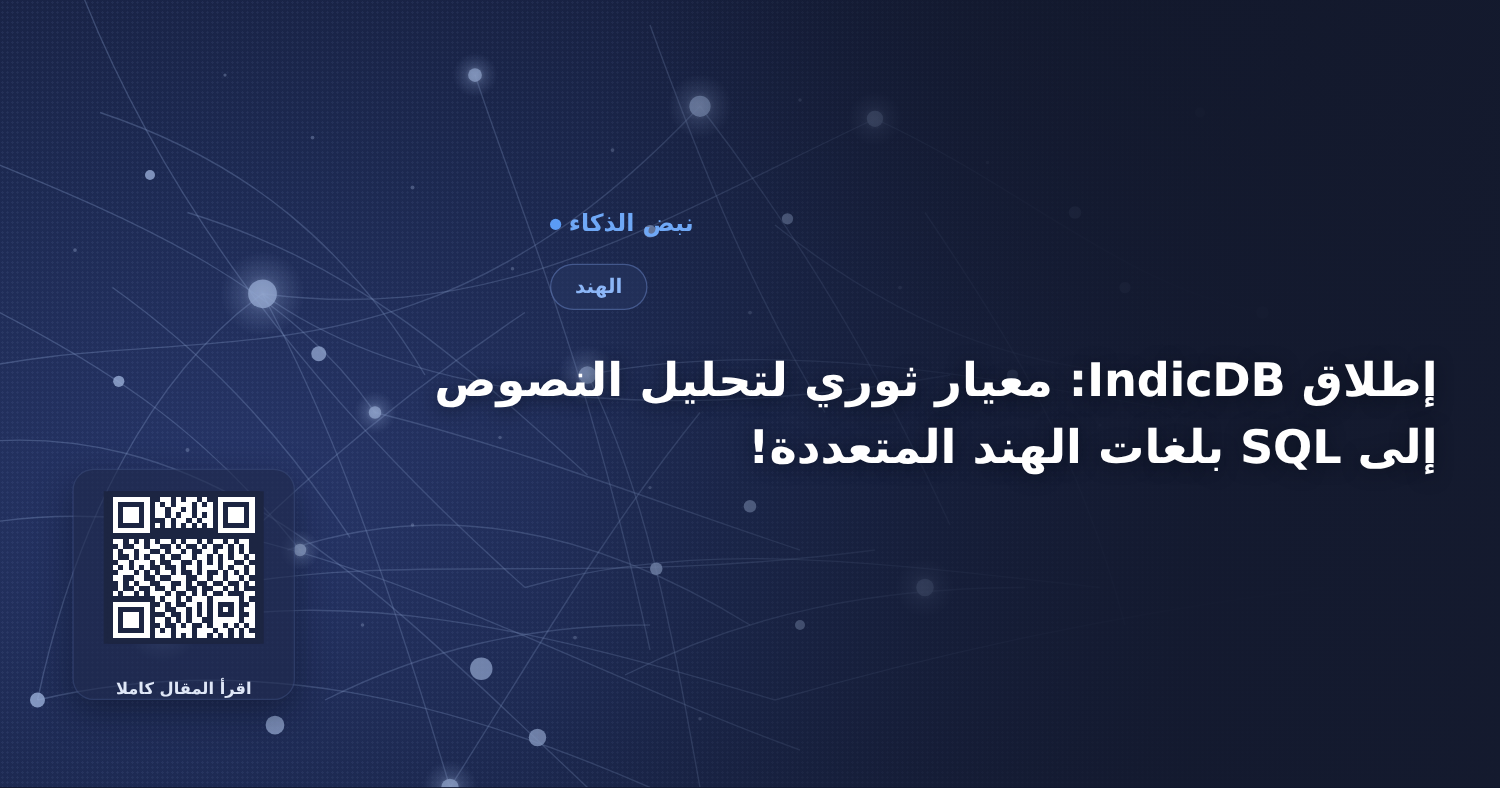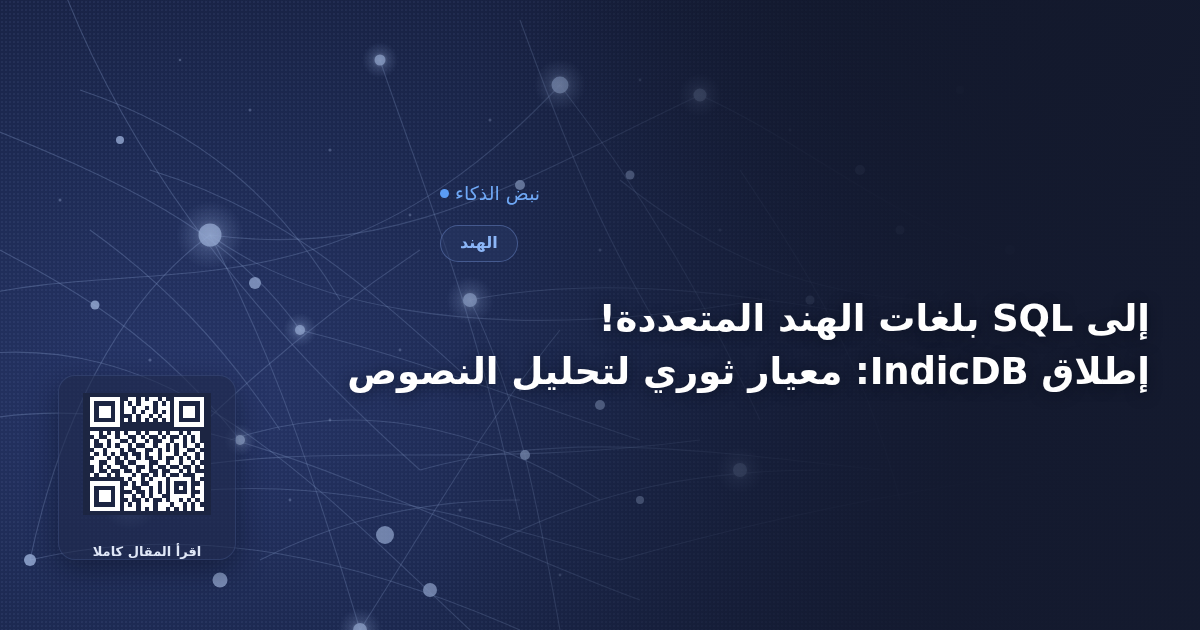--- a/index.html
+++ b/index.html
@@ -46,29 +46,28 @@
     position:absolute;
     top:0; right:0;
     width:760px; height:630px;
     padding:170px 50px 0 0;
     text-align:right;
     direction:rtl;
   }
 
   #brand {
     font-size:19px;
-    font-weight:normal;
+    font-weight:bold;
     color:#6fa8f6;
     letter-spacing:0.2px;
     line-height:1;
     display:flex;
     align-items:center;
     justify-content:flex-end;
     gap:6px;
-    margin-top:14px;
   }
   #brand-dot {
     width:9px; height:9px;
     border-radius:50%;
     background:#5b9cf5;
     flex:0 0 auto;
   }
 
   #badge-row { margin-top:22px; display:flex; justify-content:flex-end; }
   #badge {
@@ -259,22 +258,22 @@
     <div id="brand">
       <span>نبض الذكاء</span>
       <span id="brand-dot"></span>
     </div>
 
     <div id="badge-row">
       <span id="badge">الهند</span>
     </div>
 
     <h1 id="headline">
+      <span class="ln">إطلاق IndicDB: معيار ثوري لتحليل النصوص</span>
       <span class="ln">إلى SQL بلغات الهند المتعددة!</span>
-      <span class="ln">إطلاق IndicDB: معيار ثوري لتحليل النصوص</span>
     </h1>
 
   </div>
 
   <div id="qr-card">
     <svg id="qr-box" viewBox="0 0 29 29" shape-rendering="crispEdges" xmlns="http://www.w3.org/2000/svg">
       <rect width="29" height="29" fill="#1c2542"></rect>
       <g fill="#ffffff">
 
         <rect x="1" y="1" width="7" height="1"></rect>

